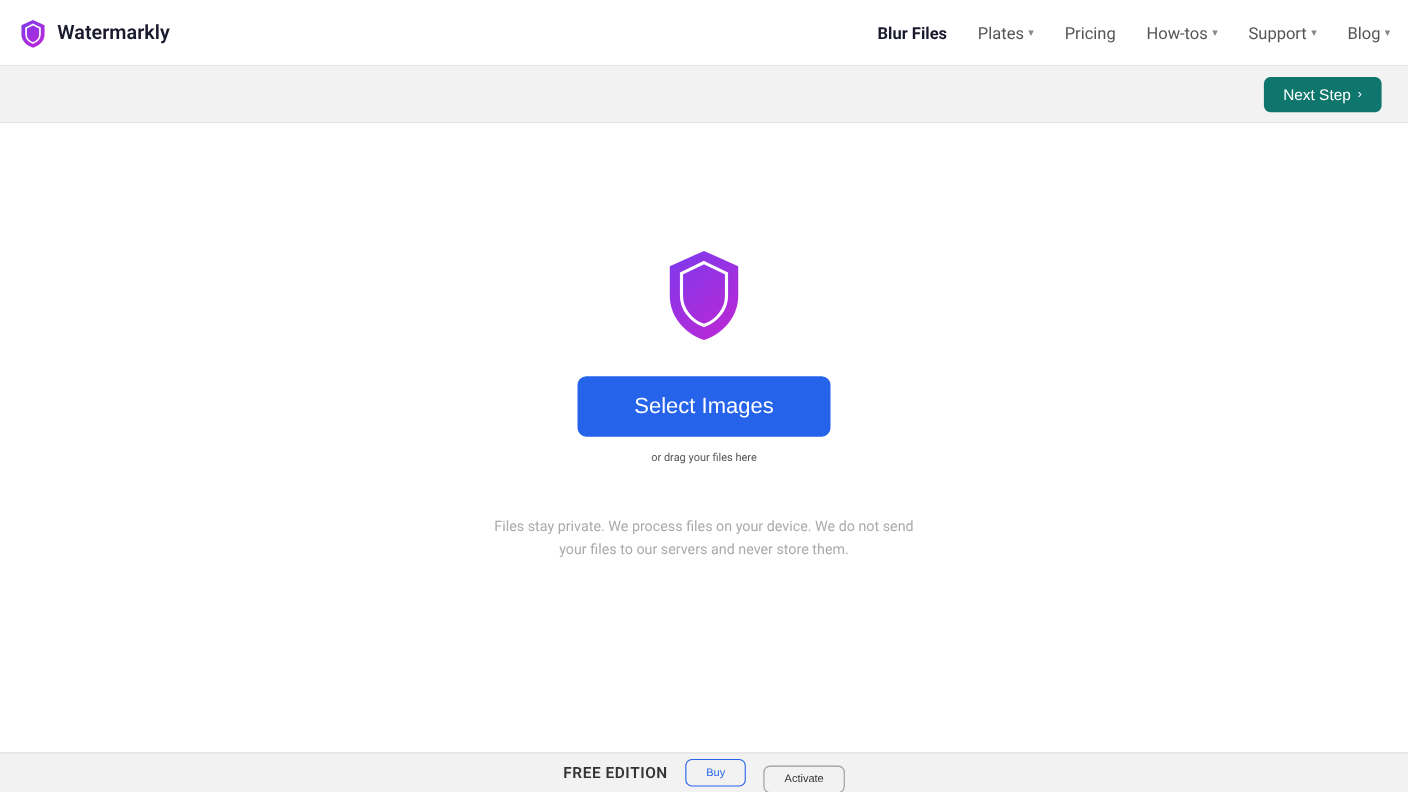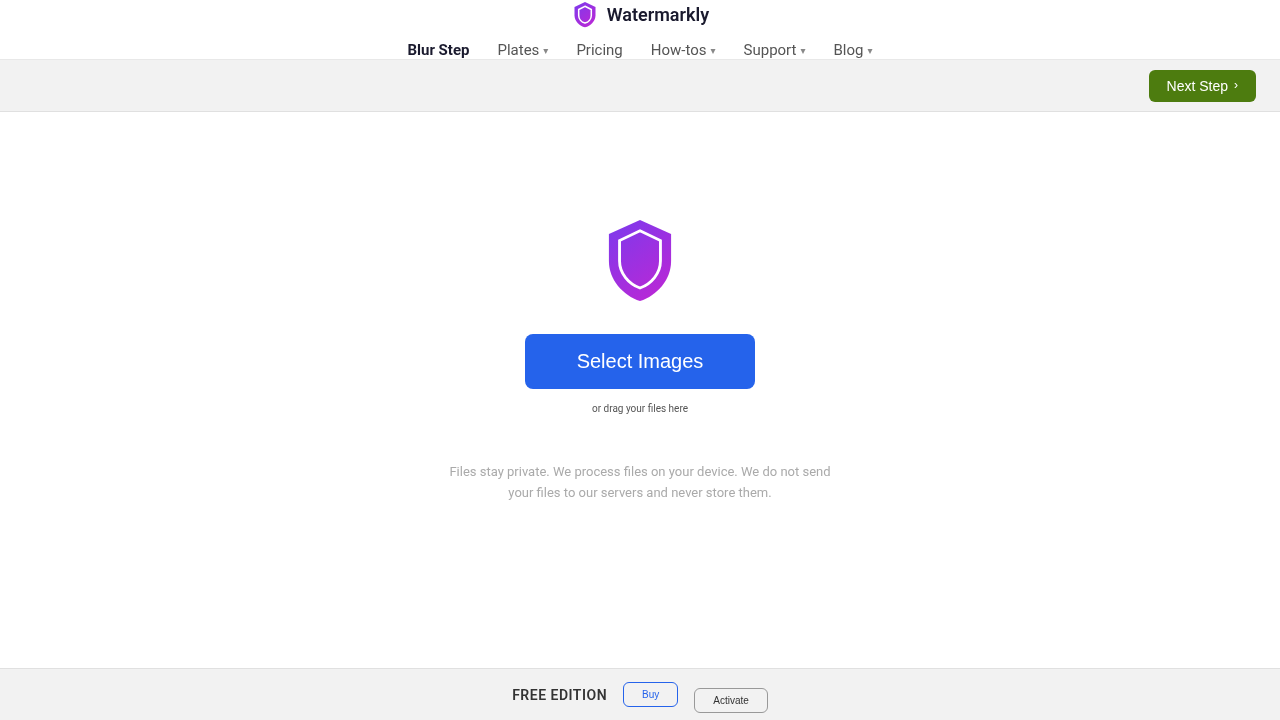--- a/index.html
+++ b/index.html
@@ -16,25 +16,24 @@
       overflow: hidden;
       display: flex;
       flex-direction: column;
     }
 
     
     header {
       display: flex;
       align-items: center;
       justify-content: space-between;
-      padding: 0 32px;
+      padding: 0 16px;
       height: 60px;
       border-bottom: 1px solid #e8e8e8;
       background: #ffffff;
-      flex-direction: column;
     }
 
     .logo-area {
       display: flex;
       align-items: center;
       gap: 8px;
     }
 
     .logo-icon {
       width: 28px;
@@ -78,21 +77,21 @@
       background: #f2f2f2;
       height: 52px;
       display: flex;
       align-items: center;
       justify-content: flex-end;
       padding: 0 24px;
       border-bottom: 1px solid #e0e0e0;
     }
 
     .next-step-btn {
-      background: #4d7c0f;
+      background: #0f766e;
       color: #ffffff;
       border: none;
       padding: 8px 18px;
       border-radius: 6px;
       font-size: 14px;
       font-weight: 500;
       cursor: pointer;
       display: flex;
       align-items: flex-start;
       gap: 6px;
@@ -152,21 +151,21 @@
       font-size: 13px;
       color: #aaa;
       text-align: center;
       max-width: 400px;
       line-height: 1.6;
     }
 
     
     footer {
       background: #f2f2f2;
-      height: 52px;
+      height: 36px;
       display: flex;
       align-items: center;
       justify-content: center;
       gap: 16px;
       border-top: 1px solid #e0e0e0;
     }
 
     .edition-label {
       font-size: 14px;
       font-weight: 600;
@@ -207,21 +206,21 @@
         <linearGradient id="logoGrad" x1="5" y1="3" x2="35" y2="39" gradientUnits="userSpaceOnUse">
           <stop offset="0%" stop-color="#7c3aed"></stop>
           <stop offset="100%" stop-color="#c026d3"></stop>
         </linearGradient>
       </defs>
     </svg>
     <span class="logo-text">Watermarkly</span>
   </div>
 
   <nav>
-    <a class="nav-item active">Blur Step</a>
+    <a class="nav-item active">Blur Files</a>
     <a class="nav-item">
       <span>Plates</span>
       <span class="chevron">▾</span>
     </a>
     <a class="nav-item">Pricing</a>
     <a class="nav-item">
       <span>How-tos</span>
       <span class="chevron">▾</span>
     </a>
     <a class="nav-item">

